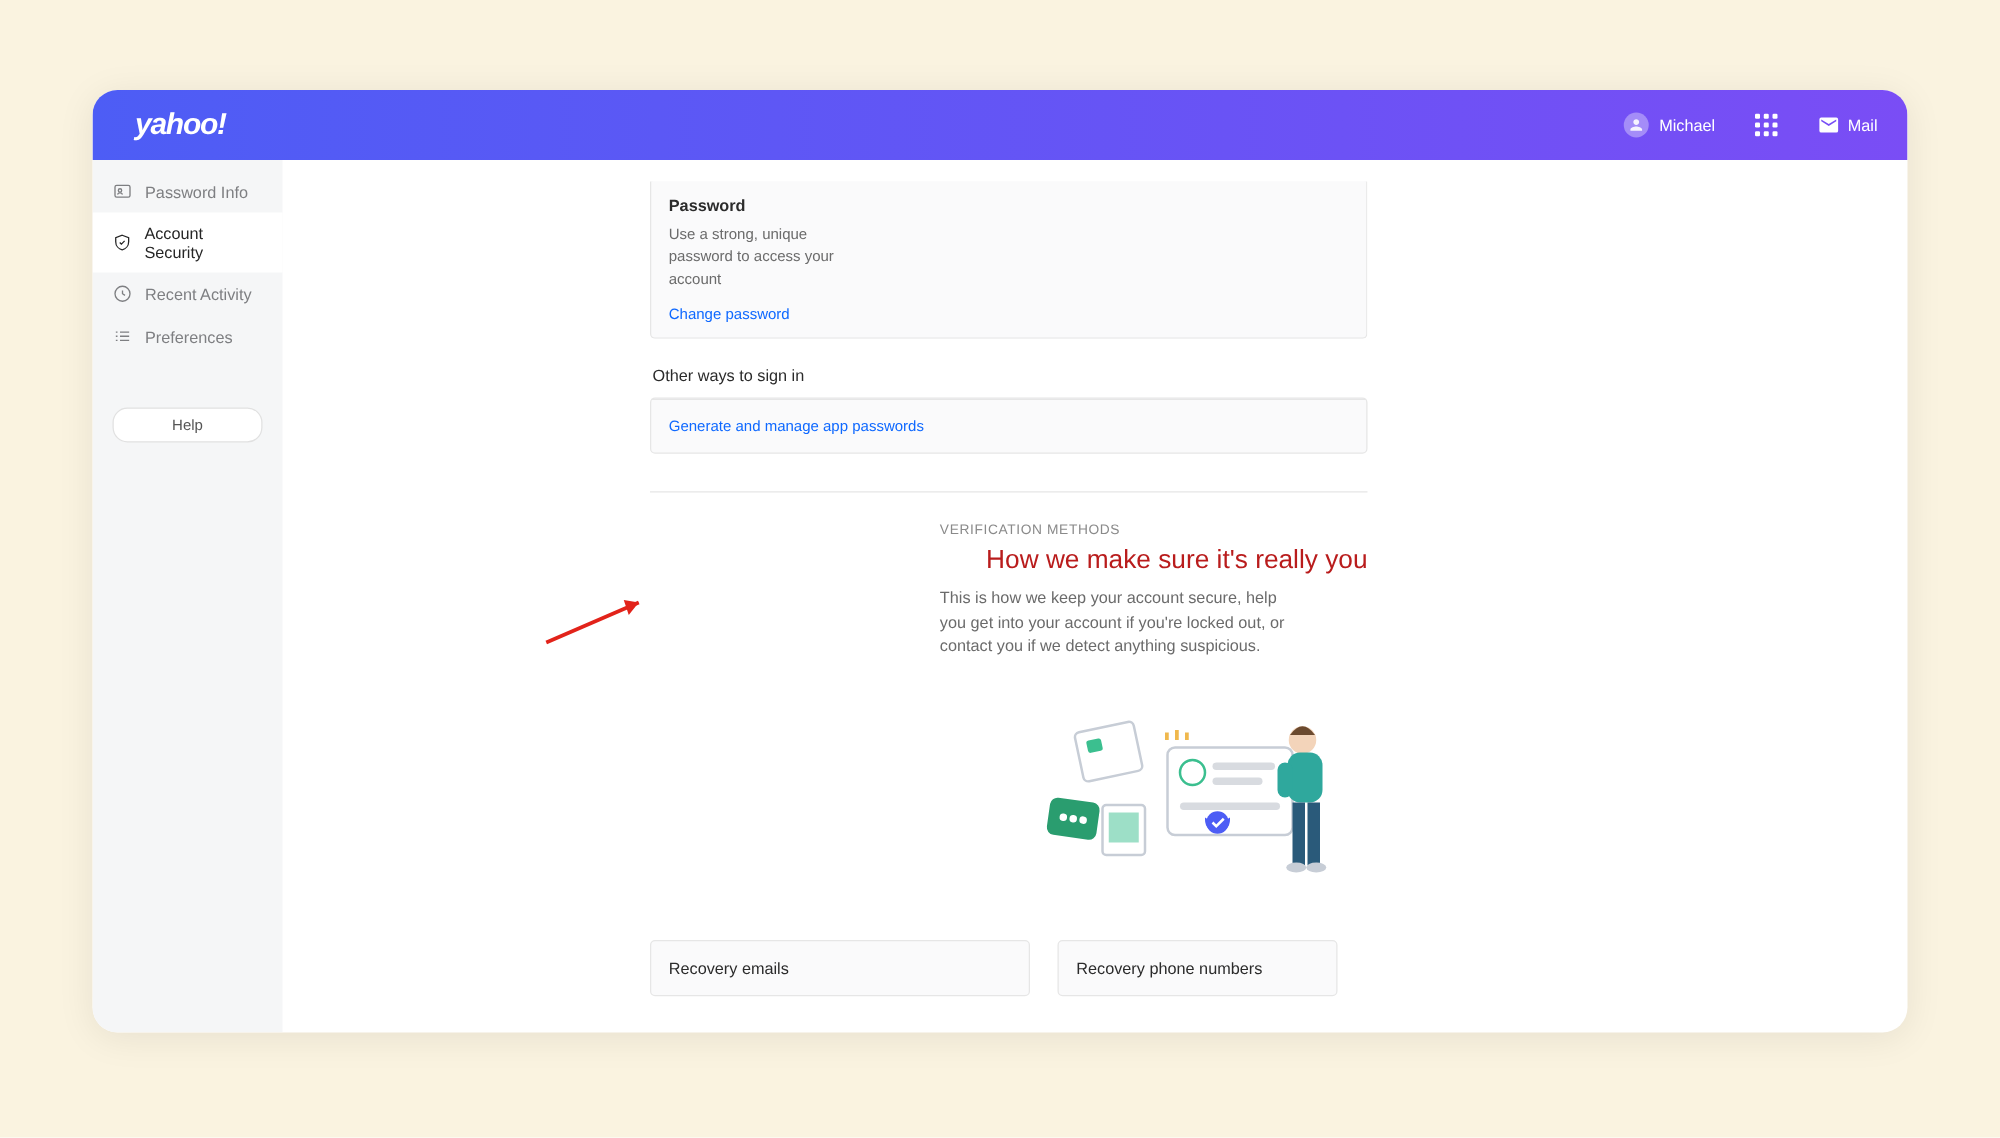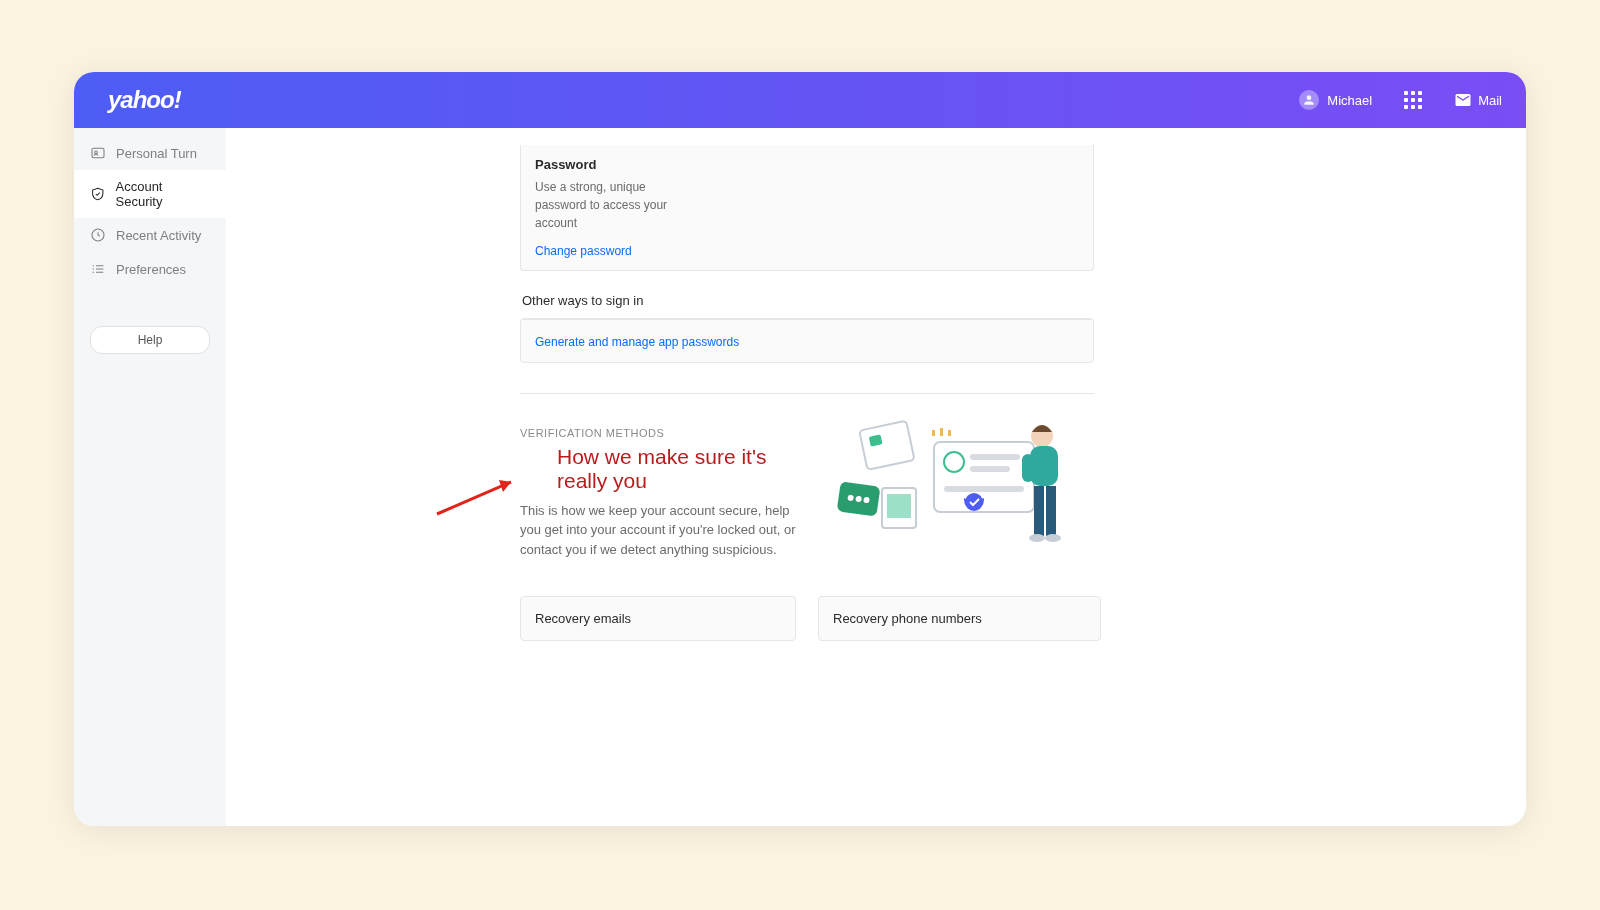--- a/index.html
+++ b/index.html
@@ -36,28 +36,28 @@
 .section-gap { height: 22px; }
 .plain-title { font-size: 13px; color: #2b2b2b; margin: 0 0 10px 2px; }
 .app-card { border: 1px solid #e6e6e6; border-radius: 4px; background: #fafafb; }
 .app-card .upper { padding: 12px 14px 14px; }
 .app-card .lower { border-top: 1px solid #e6e6e6; padding: 12px 14px; }
 .app-sub { font-size: 12px; color: #6b6b6b; line-height: 1.6; }
 .divider { border-top: 1px solid #e6e6e6; margin: 30px 0 24px; }
 .verif-label { font-size: 11px; letter-spacing: .5px; color: #8a8a8a; margin-bottom: 6px; }
 .verif-title { font-size: 21px; font-weight: 400; color: #b91c1c; margin-bottom: 8px; margin-left: 37px; }
 .verif-desc { font-size: 13px; color: #6b6b6b; line-height: 1.5; max-width: 290px; }
-.verif-row { display: flex; gap: 47px; align-items: center; }
+.verif-row { display: flex; gap: 47px; align-items: flex-end; flex-direction: column; }
 .illustration { flex-shrink: 0; width: 230px; height: 150px; position: relative; }
 .arrow { position: absolute; left: 355px; top: 400px; pointer-events: none; }
 .arrow svg { width: 100px; height: 50px; }
 .small-card { flex: 1; border: 1px solid #e6e6e6; border-radius: 4px; background: #fafafb; padding: 14px; font-size: 13px; color: #2b2b2b; }
 .full-row { display:flex; gap:22px; margin:28px 0 0 294px; }
-.full-row .small-card { width: 276px; flex: none; }
-.full-row .small-card:last-child { width: 283px; }
+.full-row .small-card { width: 304px; flex: none; }
+.full-row .small-card:last-child { width: 224px; }
 .illus-svg { position: absolute; left: -40px; top: -12px; }
 </style>
 </head>
 <body>
 
 <div class="window">
   <div class="header">
     <div class="logo"><span>yahoo!</span></div>
     <div class="header-spacer"></div>
     <div class="header-right">
@@ -90,21 +90,21 @@
   </div>
 
   <div class="body">
     <div class="sidebar">
       <div class="side-item">
         <svg viewBox="0 0 24 24">
             <rect x="3" y="5" width="18" height="14" rx="2"></rect>
             <circle cx="9" cy="11" r="2"></circle>
             <path d="M6 16c.5-1.5 2-2 3-2s2.5.5 3 2"></path>
           </svg>
-        <span>Personal Turn</span>
+        <span>Password Info</span>
       </div>
       <div class="side-item active">
         <svg viewBox="0 0 24 24">
             <path d="M12 3l8 3v5c0 5-3.5 9-8 10-4.5-1-8-5-8-10V6l8-3z"></path>
             <path d="M9 12l2 2 4-4"></path>
           </svg>
         <span>Account Security</span>
       </div>
       <div class="side-item">
         <svg viewBox="0 0 24 24">

